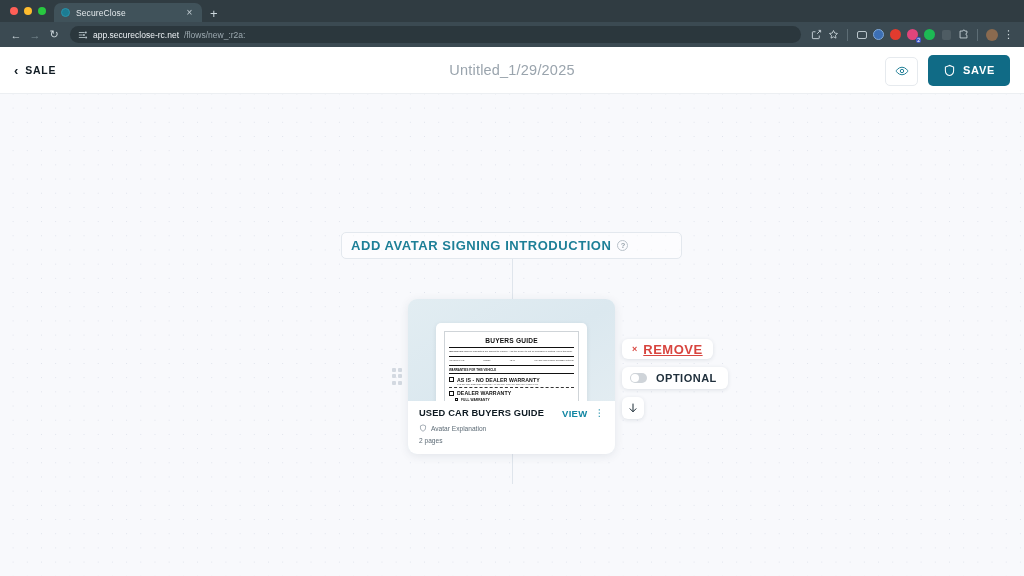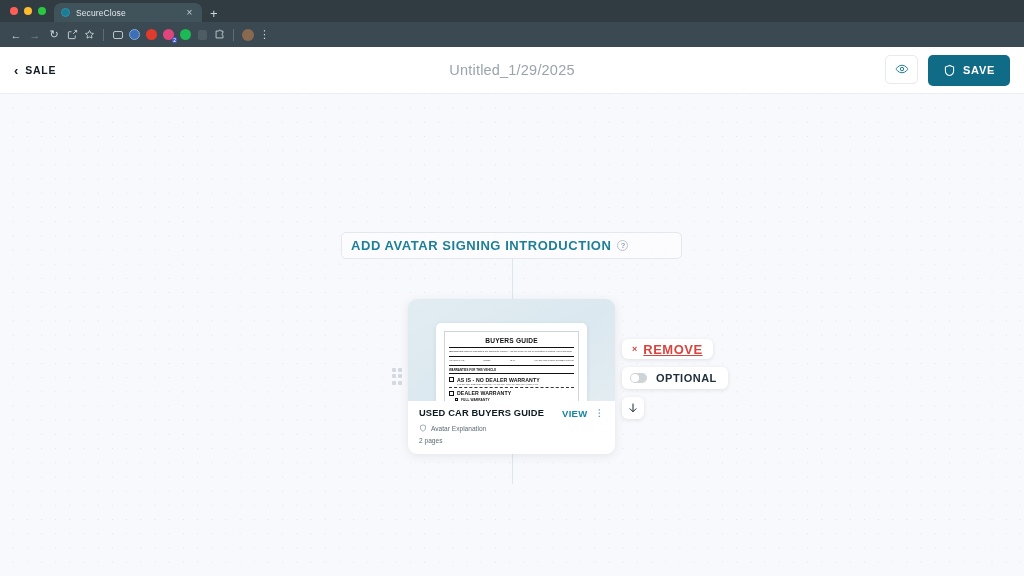--- a/index.html
+++ b/index.html
@@ -71,21 +71,21 @@
     height: 47px; background: #ffffff; border-bottom: 1px solid #eceff2;
     display: flex; align-items: center; padding: 0 14px; flex: 0 0 47px; position: relative;
   }
   .back-btn { display: flex; align-items: center; gap: 7px; color: #111c24; }
   .back-chev { font-size: 13px; font-weight: 700; line-height: 1; }
   .back-label { font-size: 10.5px; font-weight: 700; letter-spacing: .7px; }
   .app-title {
     position: absolute; left: 0; right: 0; text-align: center;
     font-size: 14.5px; color: #9aa4ad; letter-spacing: .2px; pointer-events: none;
   }
-  .appbar-right { margin-left: auto; display: flex; align-items: flex-start; gap: 10px; z-index: 2; }
+  .appbar-right { margin-left: auto; display: flex; align-items: flex-end; gap: 10px; z-index: 2; }
   .eye-btn {
     width: 33px; height: 29px; border: 1px solid #e6eaee; border-radius: 5px; background: #fff;
     display: flex; align-items: center; justify-content: center;
   }
   .save-btn {
     height: 31px; background: #106B86; border-radius: 5px; color: #fff;
     display: flex; align-items: center; gap: 7px; padding: 0 15px;
     font-size: 11px; font-weight: 700; letter-spacing: .7px;
   }
 
@@ -207,20 +207,30 @@
       <span class="tab-close">×</span>
     </div>
     <div class="tab-new">+</div>
   </div>
 
   <div class="toolbar">
     <div class="navbtn">←</div>
     <div class="navbtn disabled">→</div>
     <div class="navbtn">↻</div>
 
+    <div class="omnibox">
+      <svg class="tune-icon" viewBox="0 0 16 16" fill="none" stroke="#b5c1c7" stroke-width="1.4" stroke-linecap="round">
+        <path d="M2 4h8M2 8h5M2 12h9"></path>
+          <circle cx="12.5" cy="4" r="1.6" fill="#b5c1c7" stroke="none"></circle>
+          <circle cx="9.5" cy="8" r="1.6" fill="#b5c1c7" stroke="none"></circle>
+          <circle cx="13" cy="12" r="1.6" fill="#b5c1c7" stroke="none"></circle>
+      </svg>
+      <span class="url-strong">app.secureclose-rc.net</span>
+        <span class="url-dim">/flows/new_:r2a:</span>
+    </div>
 
     <div class="tb-right">
       <div class="tb-icon">
         <svg viewBox="0 0 16 16" width="11" height="11" fill="none" stroke="#cfd9de" stroke-width="1.3">
             <path d="M11 2h3v3M13.5 2.5 9 7"></path>
             <path d="M12 9.5V13a1 1 0 0 1-1 1H3a1 1 0 0 1-1-1V5a1 1 0 0 1 1-1h3.5"></path>
           </svg>
       </div>
       <div class="tb-icon">
         <svg viewBox="0 0 16 16" width="11" height="11" fill="none" stroke="#cfd9de" stroke-width="1.2">

